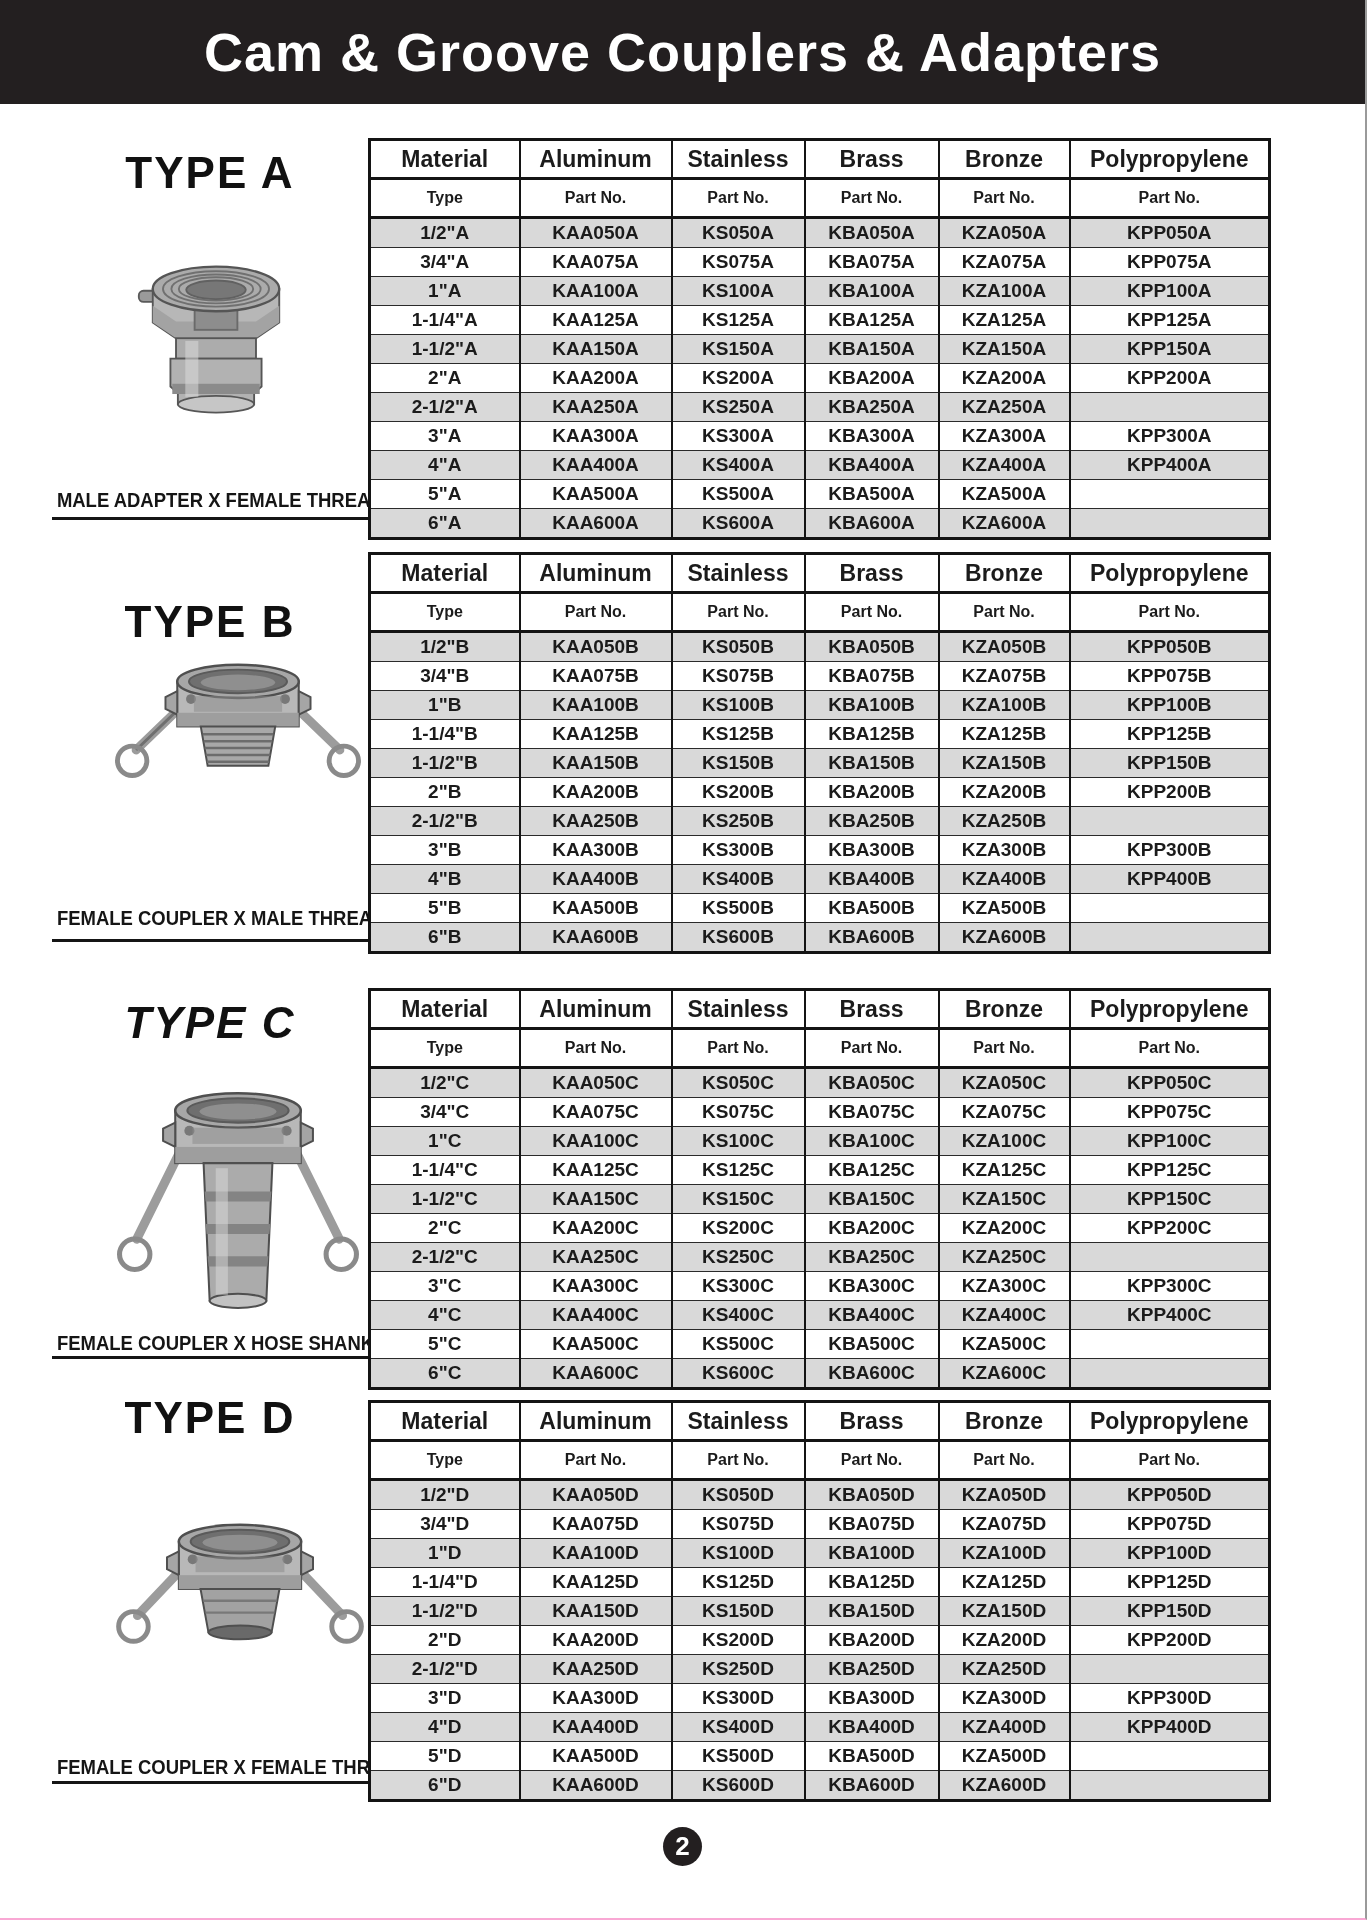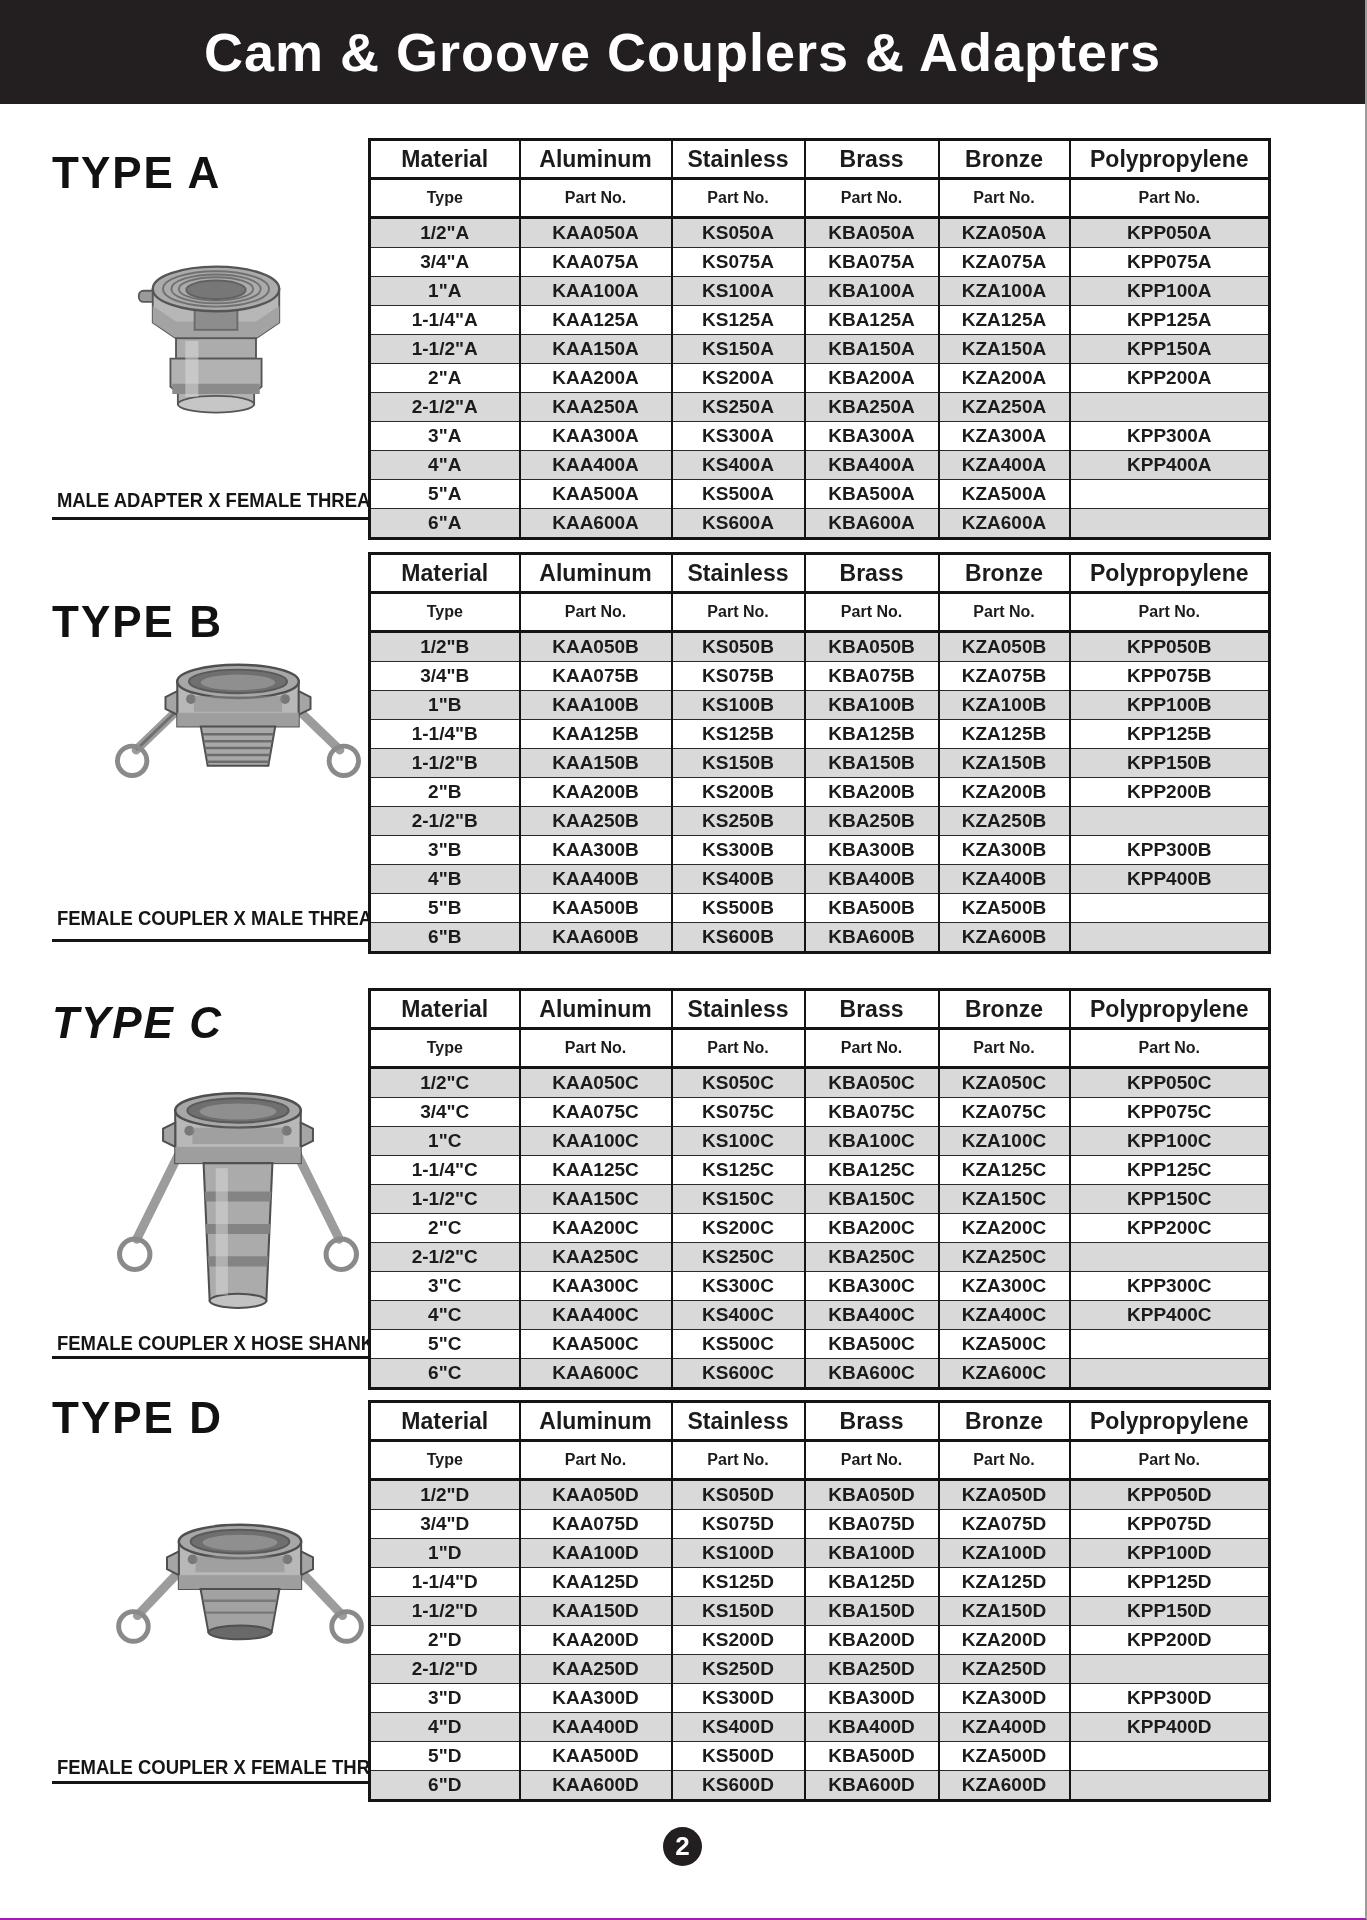--- a/index.html
+++ b/index.html
@@ -3,36 +3,36 @@
 <meta charset="utf-8">
 <style>
   html,body{margin:0;padding:0;background:#ffffff;}
   .page{
     position:relative;
     width:1365px;height:1918px;
     background:#ffffff;
     font-family:"Liberation Sans","DejaVu Sans",sans-serif;
     color:#1b1b1b;
     border-right:2px solid #9a9a9a;
-    border-bottom:2px solid #a21caf;
+    border-bottom:2px solid #f9a8d4;
     overflow:hidden;
   }
   
   .banner{
     position:absolute;left:0;top:0;width:100%;height:104px;
     background:#231f20;
     display:flex;align-items:center;justify-content:center;
   }
   .banner h1{
     margin:0;color:#ffffff;font-size:54px;font-weight:bold;letter-spacing:1px;
     font-family:"Liberation Sans","DejaVu Sans",sans-serif;
   }
   
   .type-heading{
-    position:absolute;left:52px;width:316px;text-align:left;
+    position:absolute;left:52px;width:316px;text-align:center;
     font-size:44px;font-weight:bold;letter-spacing:2px;line-height:1;
     color:#111111;white-space:nowrap;
   }
   .product-img{position:absolute;}
   .caption{
     position:absolute;left:36px;width:348px;text-align:center;
     font-size:21px;font-weight:bold;line-height:1.1;white-space:nowrap;
     transform:scaleX(0.88);transform-origin:50% 50%;
     color:#151515;
   }

